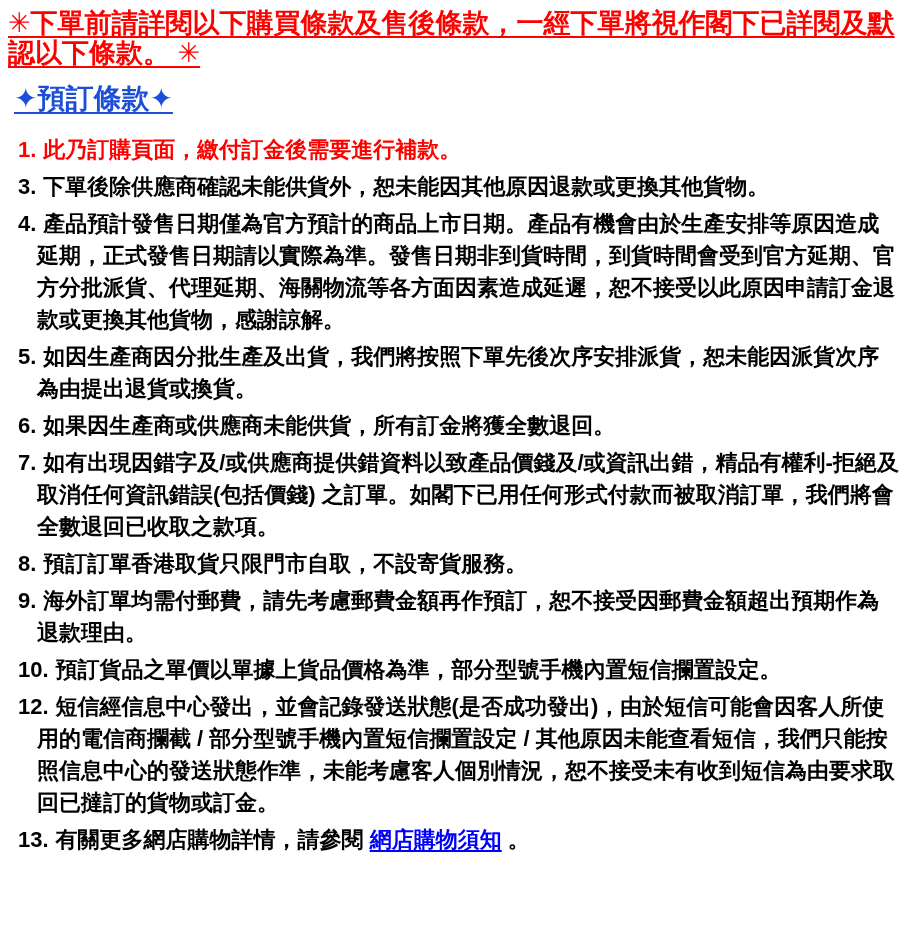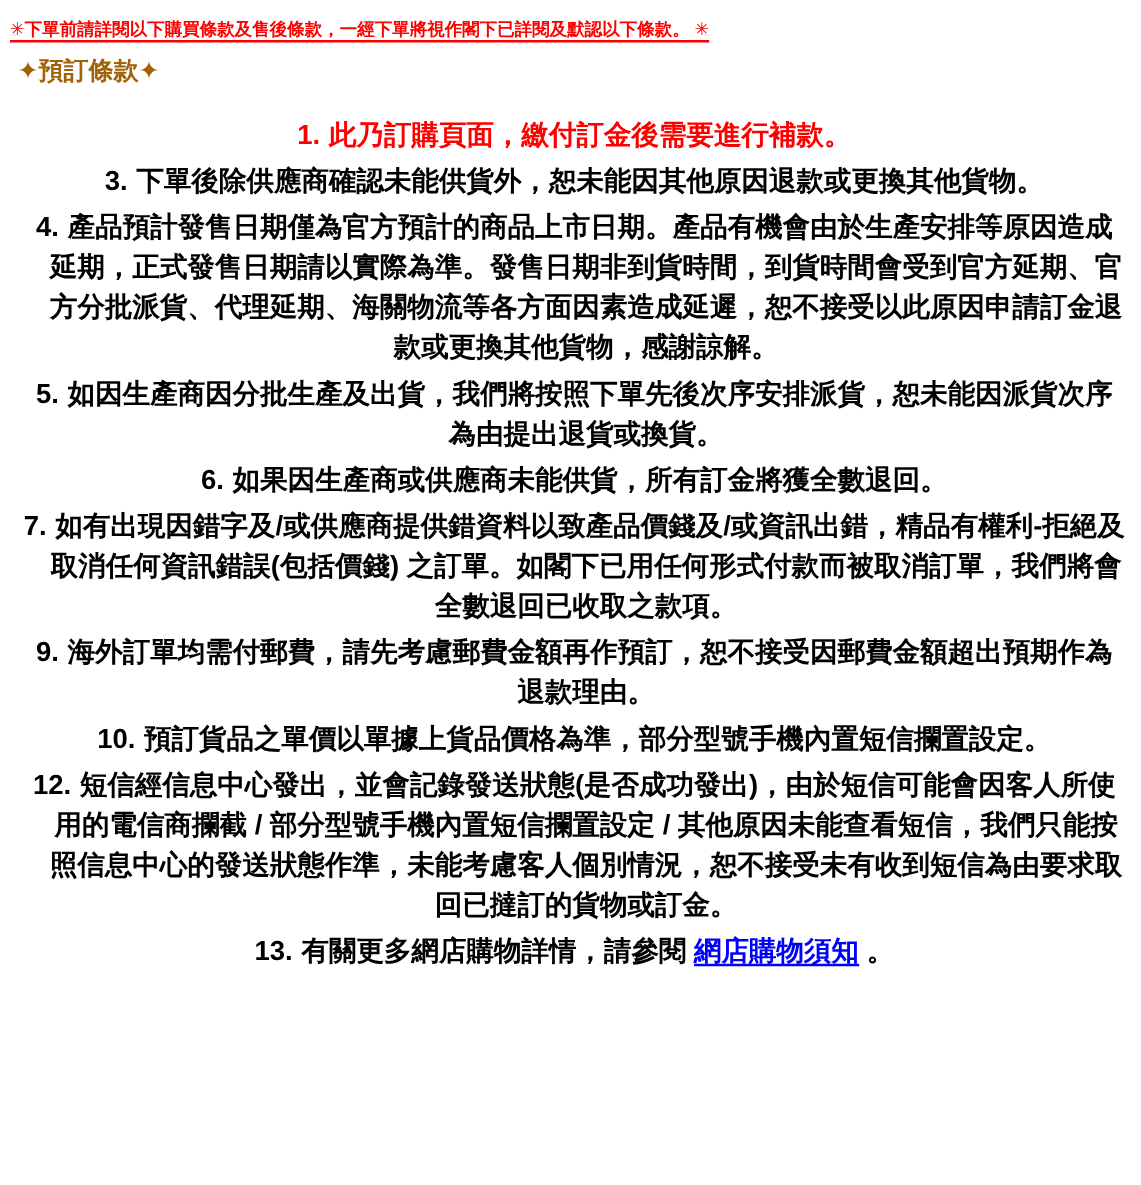--- a/index.html
+++ b/index.html
@@ -14,47 +14,47 @@
     font-family: "Liberation Sans", "DejaVu Sans", sans-serif;
     font-weight: 700;
     font-size: 22px;
     color: #000000;
   }
   .doc {
     padding: 8px 8px 14px 8px;
     box-sizing: border-box;
   }
   .notice {
-    margin: 0 0 4px 0;
+    margin: 0 0 16px 0;
     color: #ff0000;
     text-decoration: underline;
     text-decoration-thickness: 2px;
     text-underline-offset: 4px;
     line-height: 30px;
-    font-size: 14px;
+    font-size: 27px;
   }
   .title {
     margin: 0 0 20px 6px;
-    font-size: 20px;
-    color: #a16207;
+    font-size: 28px;
+    color: #1d4ed8;
+    text-decoration: underline;
     text-decoration-thickness: 2px;
     text-underline-offset: 4px;
     line-height: 30px;
     font-weight: 700;
   }
   .list {
     margin: 0;
     padding: 0;
   }
   .term {
     margin: 0 0 5px 29px;
     padding-right: 4px;
     text-indent: -19px;
     line-height: 32px;
-    text-align: center;
   }
   .term .num {
     margin-right: 7px;
     white-space: nowrap;
   }
   .item-red, .item-red .num {
     color: #ff0000;
   }
   .seg-normal { color: inherit; }
   .seg-red-underline {
@@ -86,20 +86,21 @@
   <div class="term"><span class="num">3.</span><span class="segs"><span class="seg seg-normal">下單後除供應商確認未能供貨外，恕未能因其他原因退款或更換其他貨物。</span></span></div>
 
   <div class="term"><span class="num">4.</span><span class="segs"><span class="seg seg-normal">產品預計發售日期僅為官方預計的商品上市日期。產品有機會由於生產安排等原因造成延期，正式發售日期請以實際為準。發售日期非到貨時間，到貨時間會受到官方延期、官方分批派貨、代理延期、海關物流等各方面因素造成延遲，恕不接受以此原因申請訂金退款或更換其他貨物，感謝諒解。</span></span></div>
 
   <div class="term"><span class="num">5.</span><span class="segs"><span class="seg seg-normal">如因生產商因分批生產及出貨，我們將按照下單先後次序安排派貨，恕未能因派貨次序為由提出退貨或換貨。</span></span></div>
 
   <div class="term"><span class="num">6.</span><span class="segs"><span class="seg seg-normal">如果因生產商或供應商未能供貨，所有訂金將獲全數退回。</span></span></div>
 
   <div class="term"><span class="num">7.</span><span class="segs"><span class="seg seg-normal">如有出現因錯字及/或供應商提供錯資料以致產品價錢及/或資訊出錯，精品有權利-拒絕及取消任何資訊錯誤(包括價錢) 之訂單。如閣下已用任何形式付款而被取消訂單，我們將會全數退回已收取之款項。</span></span></div>
 
+  <div class="term"><span class="num">8.</span><span class="segs"><span class="seg seg-normal">預訂訂單香港取貨只限門市自取，不設寄貨服務。</span></span></div>
 
   <div class="term"><span class="num">9.</span><span class="segs"><span class="seg seg-normal">海外訂單均需付郵費，請先考慮郵費金額再作預訂，恕不接受因郵費金額超出預期作為退款理由。</span></span></div>
 
   <div class="term"><span class="num">10.</span><span class="segs"><span class="seg seg-normal">預訂貨品之單價以單據上貨品價格為準，部分型號手機內置短信攔置設定。</span></span></div>
 
 
   <div class="term"><span class="num">12.</span><span class="segs"><span class="seg seg-normal">短信經信息中心發出，並會記錄發送狀態(是否成功發出)，由於短信可能會因客人所使用的電信商攔截 / 部分型號手機內置短信攔置設定 / 其他原因未能查看短信，我們只能按照信息中心的發送狀態作準，未能考慮客人個別情況，恕不接受未有收到短信為由要求取回已撻訂的貨物或訂金。</span></span></div>
 
   <div class="term"><span class="num">13.</span><span class="segs"><span class="seg seg-normal">有關更多網店購物詳情，請參閱 </span><span class="seg seg-link">網店購物須知</span><span class="seg seg-normal"> 。</span></span></div>
 </div>

